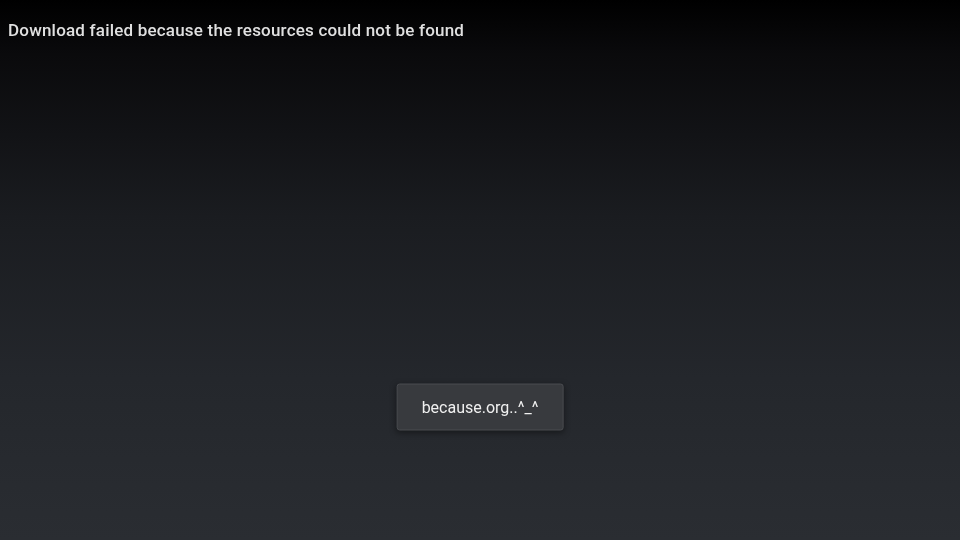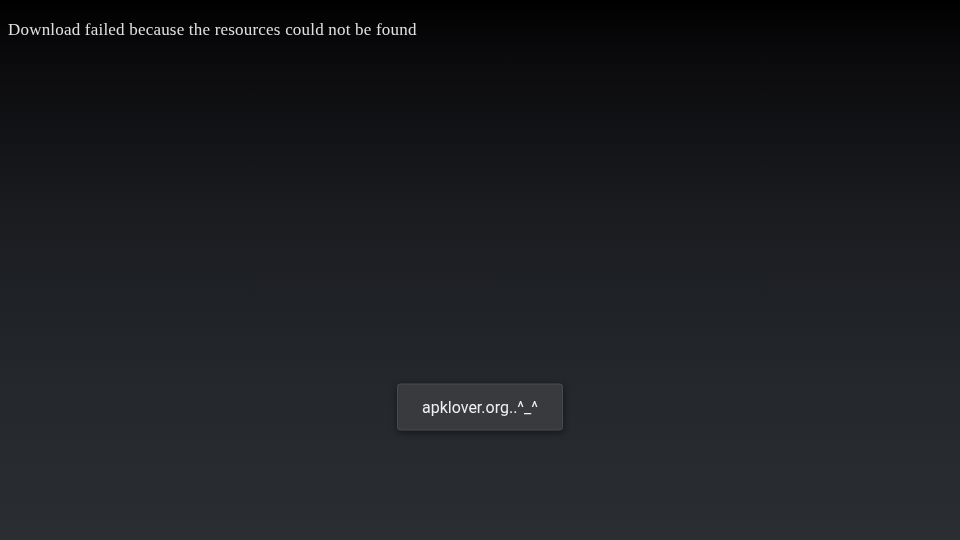--- a/index.html
+++ b/index.html
@@ -16,21 +16,20 @@
       overflow: hidden;
     }
     .error-message {
       position: absolute;
       top: 20px;
       left: 8px;
       color: #e0e0e0;
       font-size: 17px;
       font-weight: 500;
       letter-spacing: 0.2px;
-      font-family: Liberation Serif, serif;
     }
     .toast {
       position: absolute;
       left: 50%;
       top: 407px;
       transform: translate(-50%, -50%);
       background: #383a3e;
       border: 1px solid #4a4c50;
       border-radius: 3px;
       padding: 13px 24px;
@@ -42,14 +41,14 @@
       font-weight: 400;
       white-space: nowrap;
     }
   </style>
 </head>
 <body>
 
 <div class="error-message">Download failed because the resources could not be found</div>
 
 <div class="toast">
-  <span class="toast-text">apklover.org..^_^</span>
+  <span class="toast-text">because.org..^_^</span>
 </div>
 
 </body></html>

